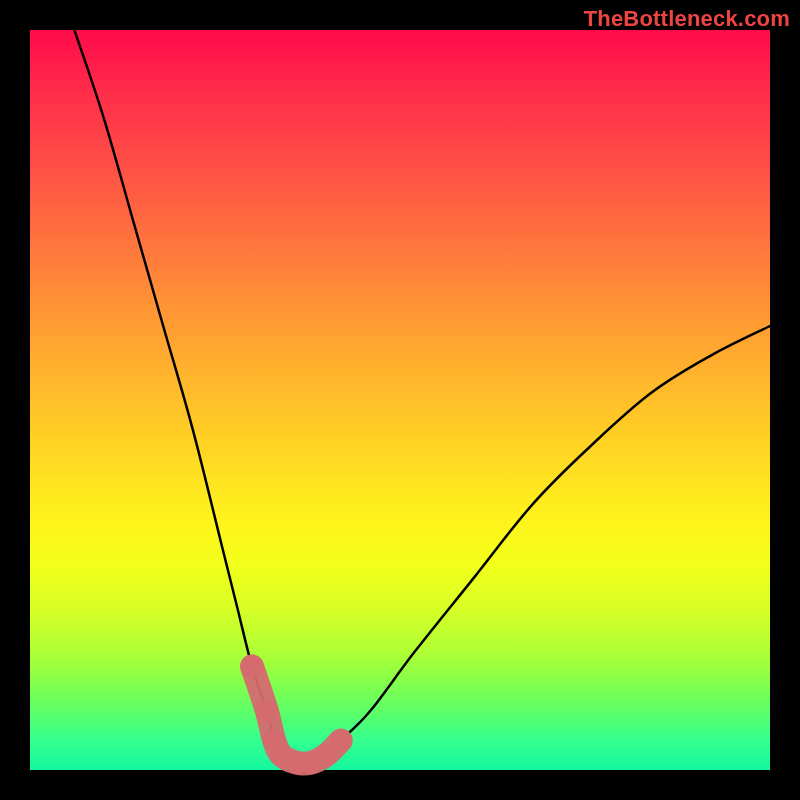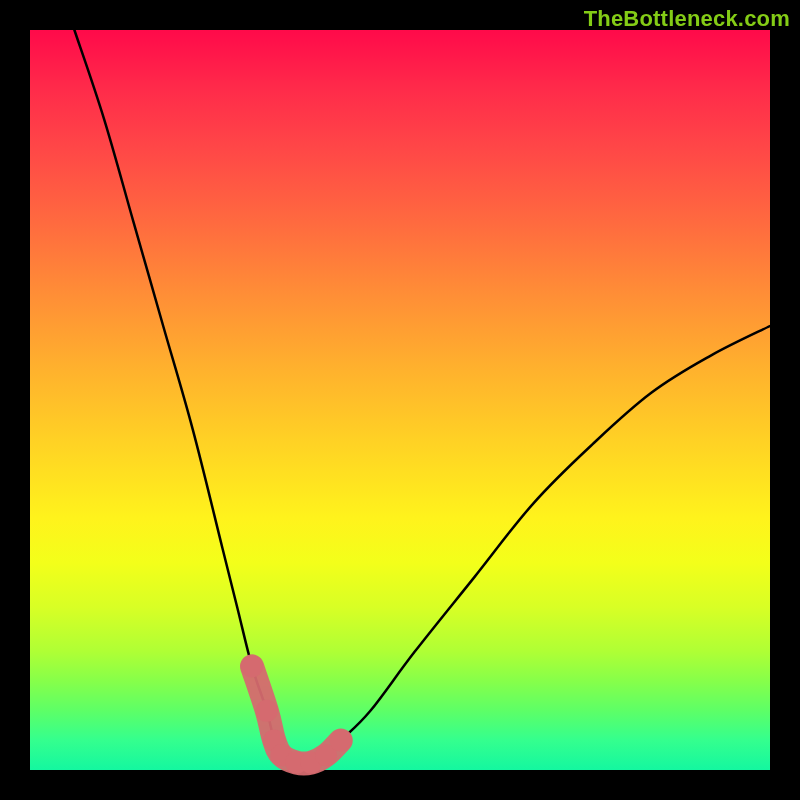--- a/index.html
+++ b/index.html
@@ -33,21 +33,21 @@
       #34ff8e 96%,
       #14f7a0 100%);
   }
   .watermark {
     position: absolute;
     top: 6px;
     right: 10px;
     font-family: Arial, Helvetica, sans-serif;
     font-size: 22px;
     font-weight: 600;
-    color: #84cc16;
+    color: #ef4444;
     letter-spacing: 0.2px;
     user-select: none;
   }
   svg.curves {
     position: absolute;
     left: 0;
     top: 0;
     width: 740px;
     height: 740px;
     overflow: visible;

